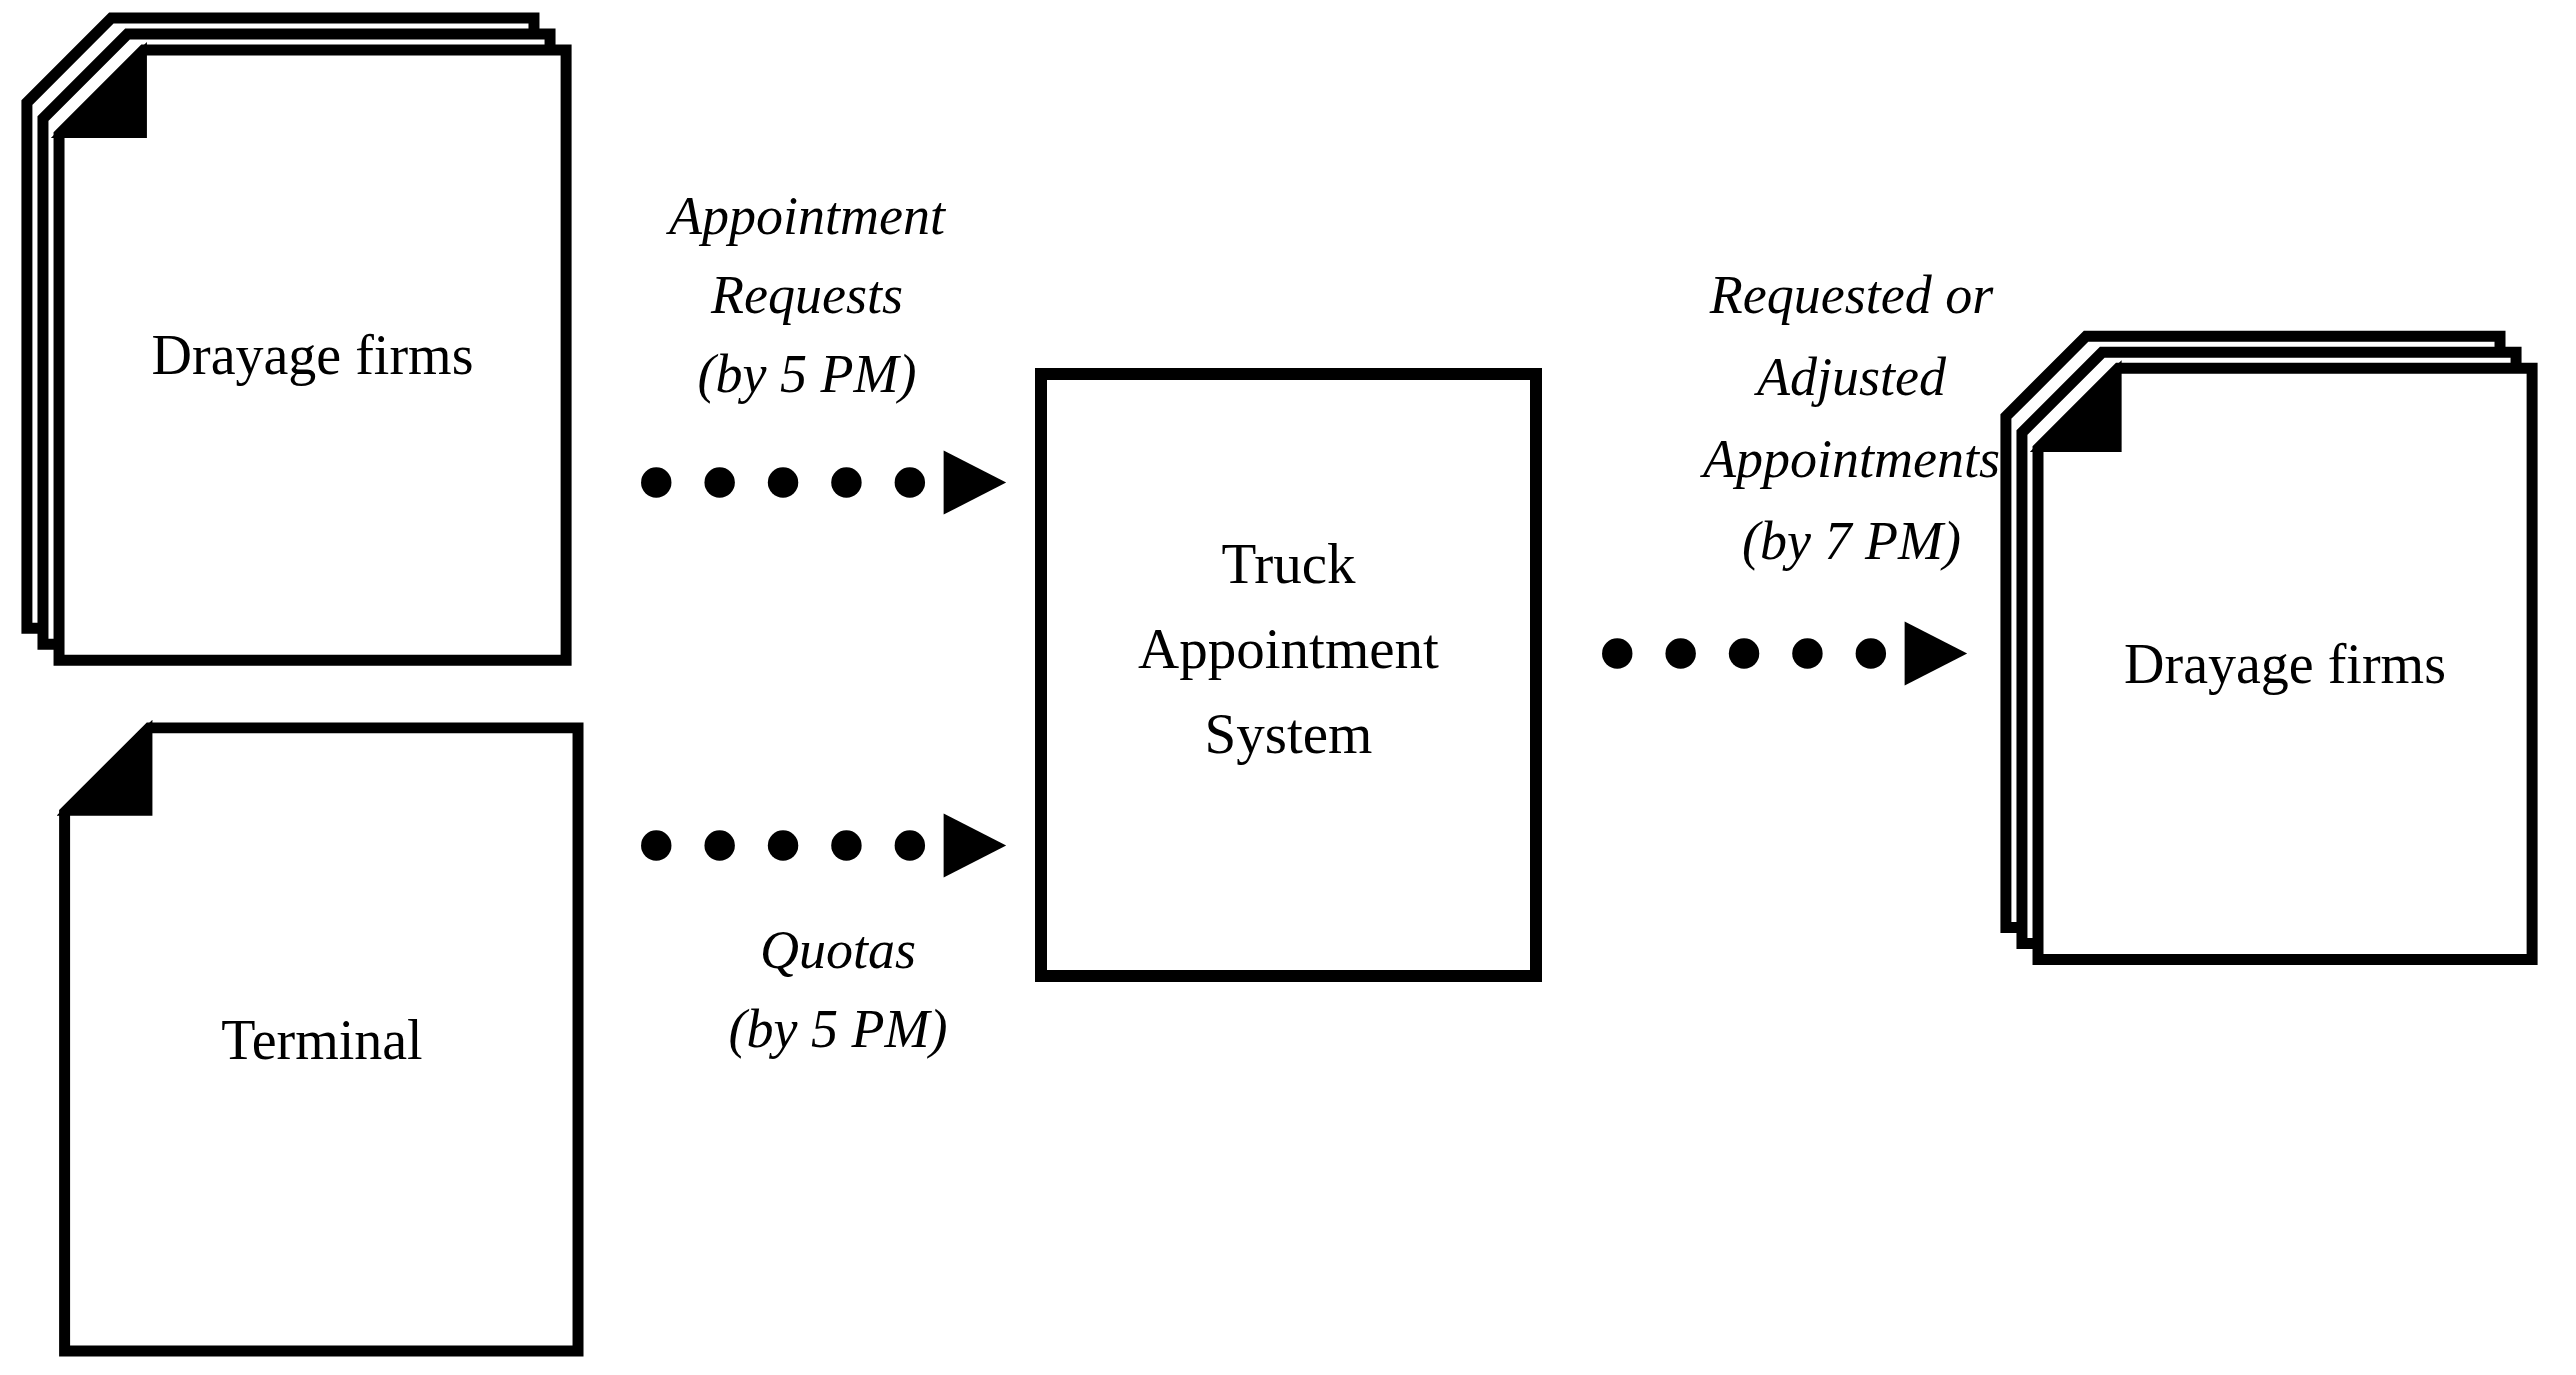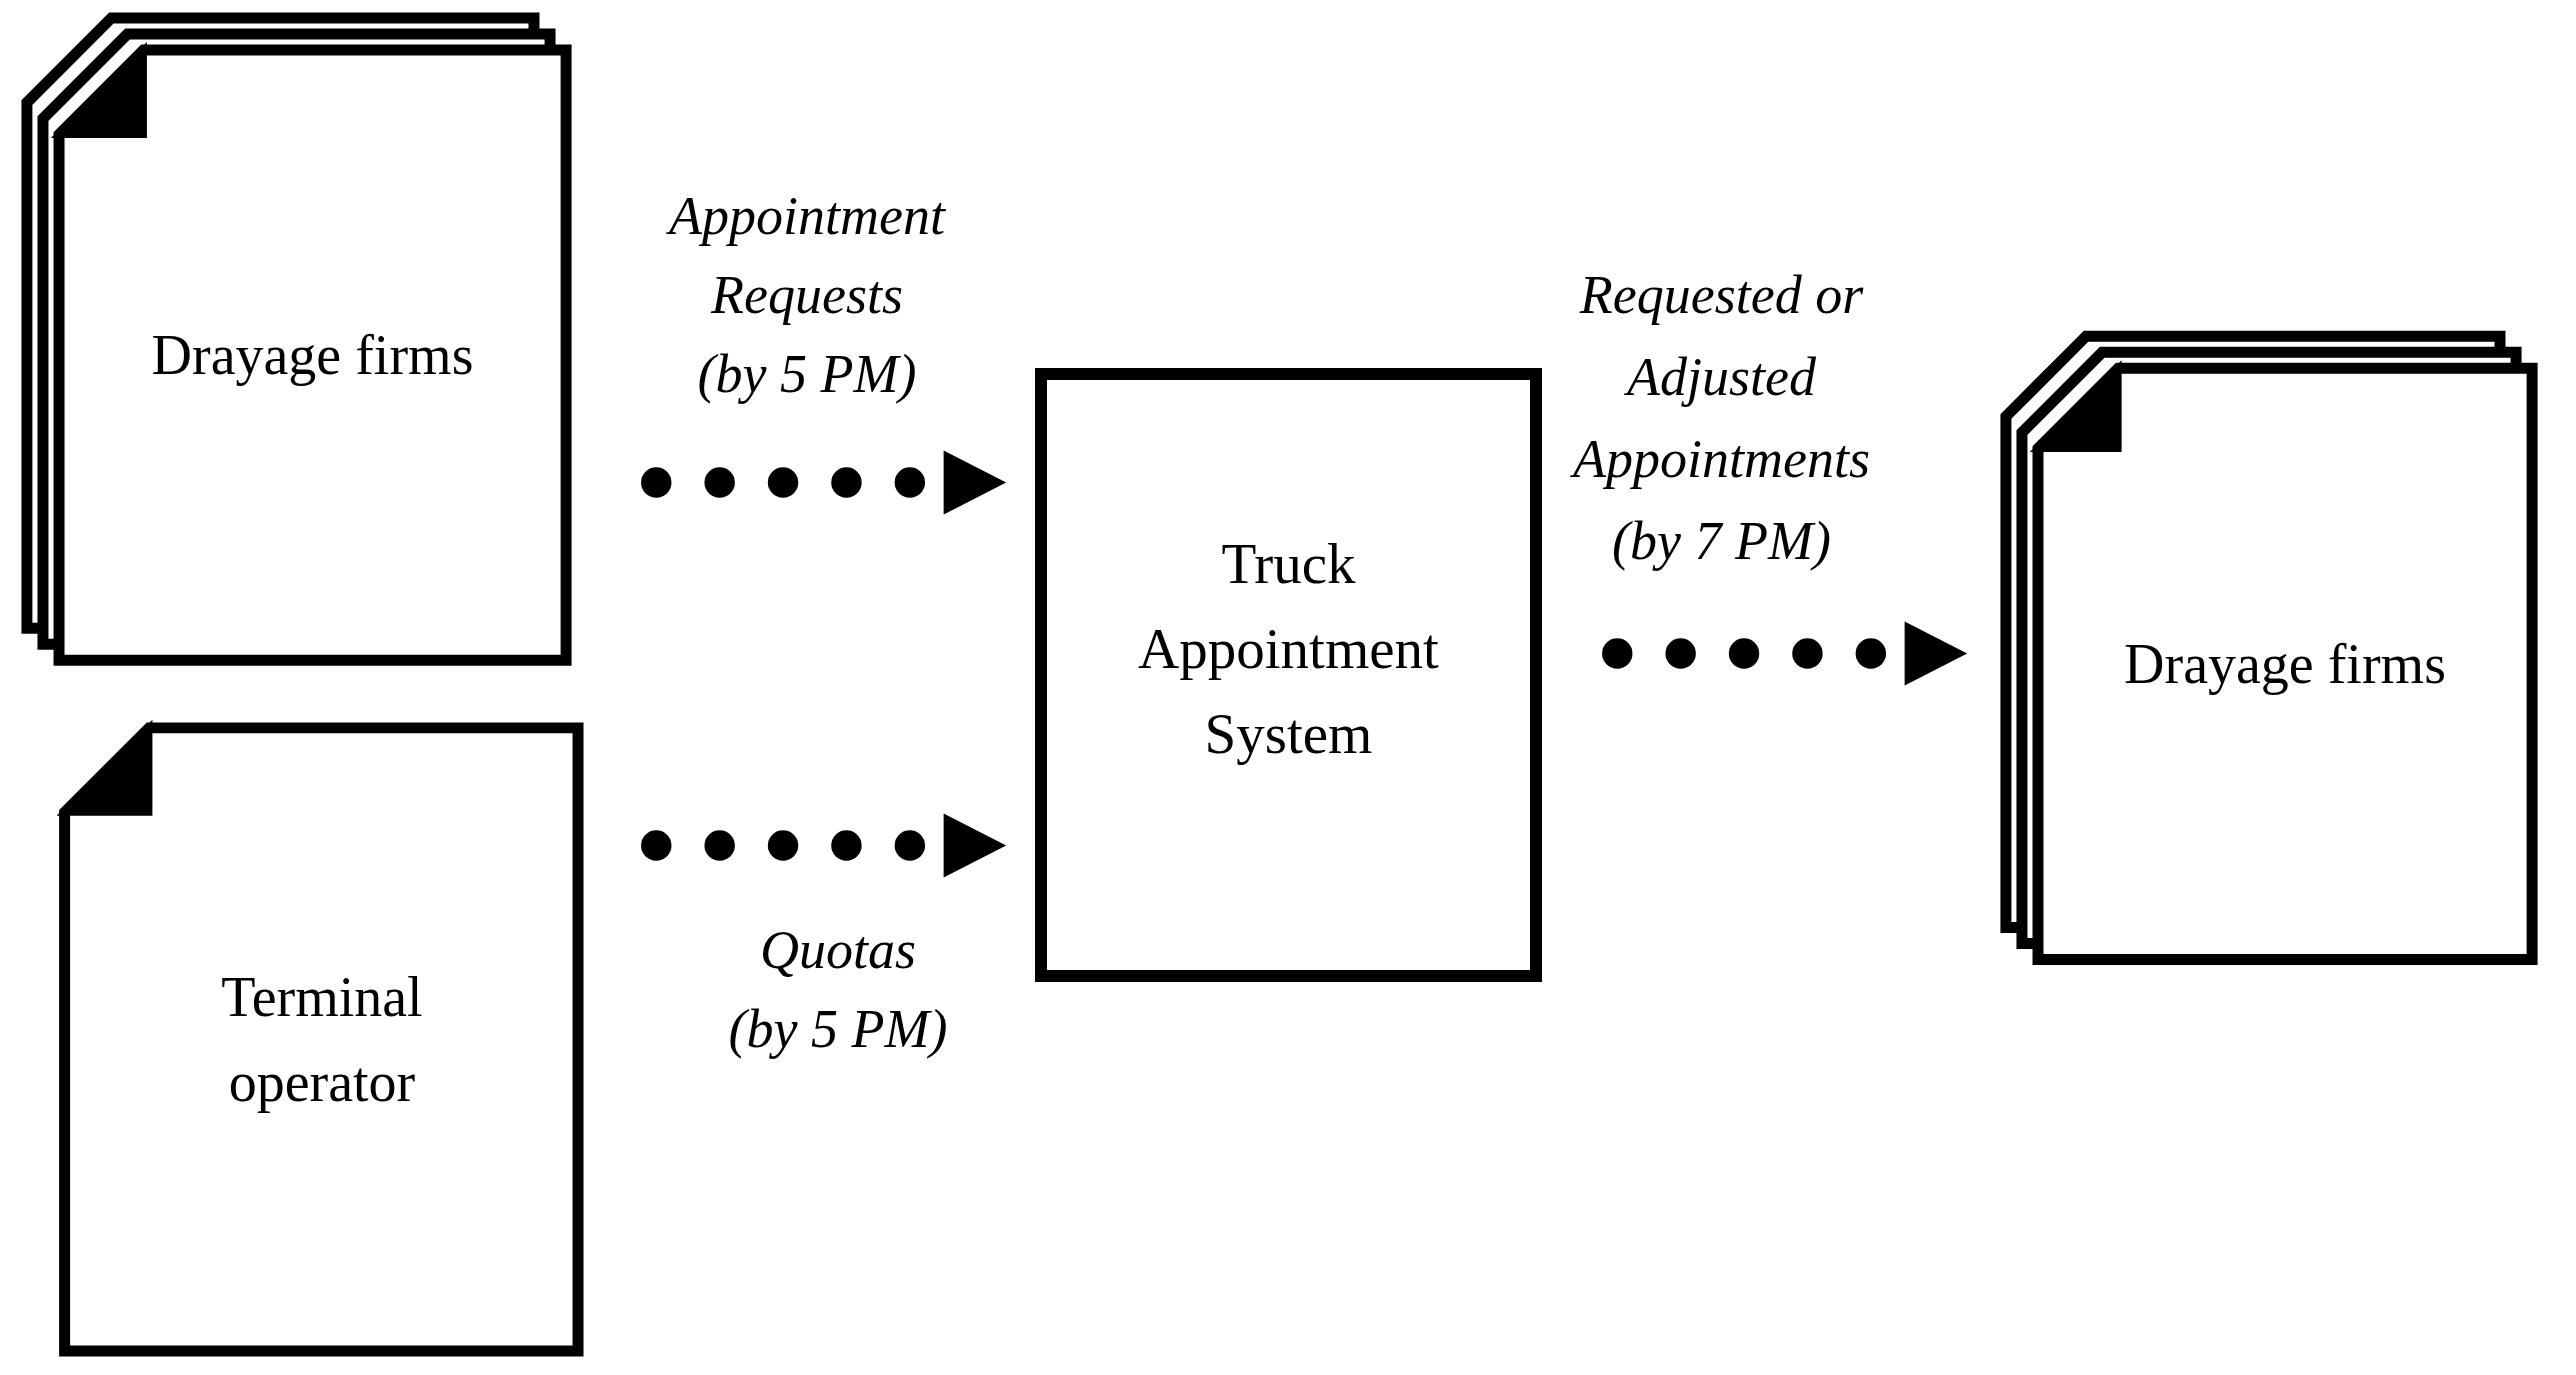--- a/index.html
+++ b/index.html
@@ -74,21 +74,20 @@
     <span class="line">Drayage firms</span>
   </div>
 
   <svg class="abs" style="left:57px; top:720px;" width="532" height="644" viewBox="0 0 630 762">
     <polygon transform="translate(9,9)" points="100,0 608,0 608,738 0,738 0,100" fill="#ffffff" stroke="#000000" stroke-width="13" stroke-linejoin="miter"></polygon>
     <polygon transform="translate(9,9)" points="100,0 0,100 100,100" fill="#000000" stroke="#000000" stroke-width="8" stroke-linejoin="miter"></polygon>
   </svg>
   <div class="abs node-label multiline align-left" style="left:65px; top:728px; width:514px; height:624px;">
     <div class="inner">
       <span class="line">Terminal</span>
-      <span class="line">operator</span>
     </div>
   </div>
 
   <div class="abs flow-label" style="left:541px; top:177px; width:532px;">
     <span class="line">Appointment</span>
     <span class="line">Requests</span>
     <span class="line">(by 5 PM)</span>
   </div>
 
   <svg class="abs" style="left:641px; top:447px;" width="372" height="71" viewBox="0 0 440 84">
@@ -118,21 +117,21 @@
     <span class="line">(by 5 PM)</span>
   </div>
 
   <div class="abs process-box" style="left:1035px; top:368px; width:507px; height:614px;"></div>
   <div class="abs node-label multiline tas-label" style="left:1035px; top:368px; width:507px; height:560px;">
     <span class="line">Truck</span>
     <span class="line">Appointment</span>
     <span class="line">System</span>
   </div>
 
-  <div class="abs flow-label lh-wide" style="left:1417px; top:254px; width:609px;">
+  <div class="abs flow-label lh-wide" style="left:1547px; top:254px; width:609px;">
     <span class="line">Requested or</span>
     <span class="line">Adjusted</span>
     <span class="line">Appointments</span>
     <span class="line">(by 7 PM)</span>
   </div>
 
   <svg class="abs" style="left:1602px; top:618px;" width="372" height="71" viewBox="0 0 440 84">
     <g fill="#000000">
       <circle cx="18" cy="42" r="18"></circle>
       <circle cx="93" cy="42" r="18"></circle>

